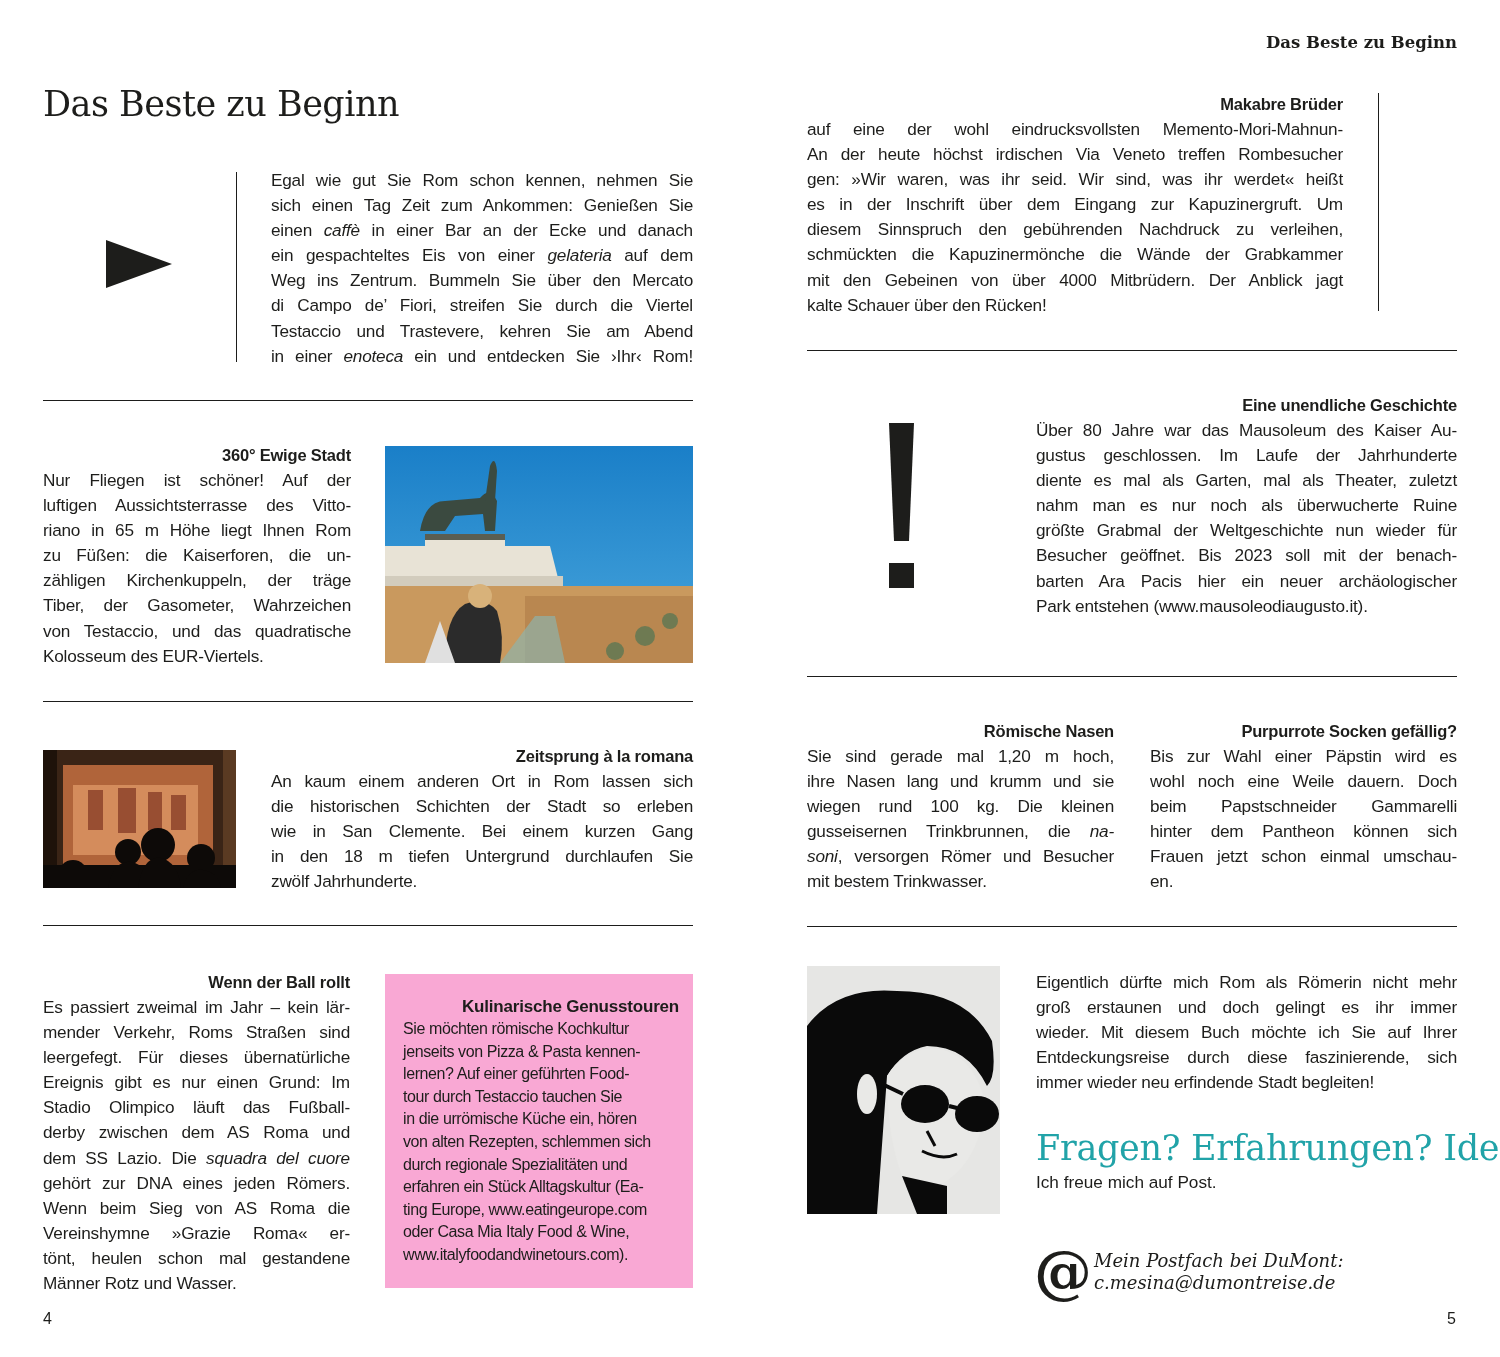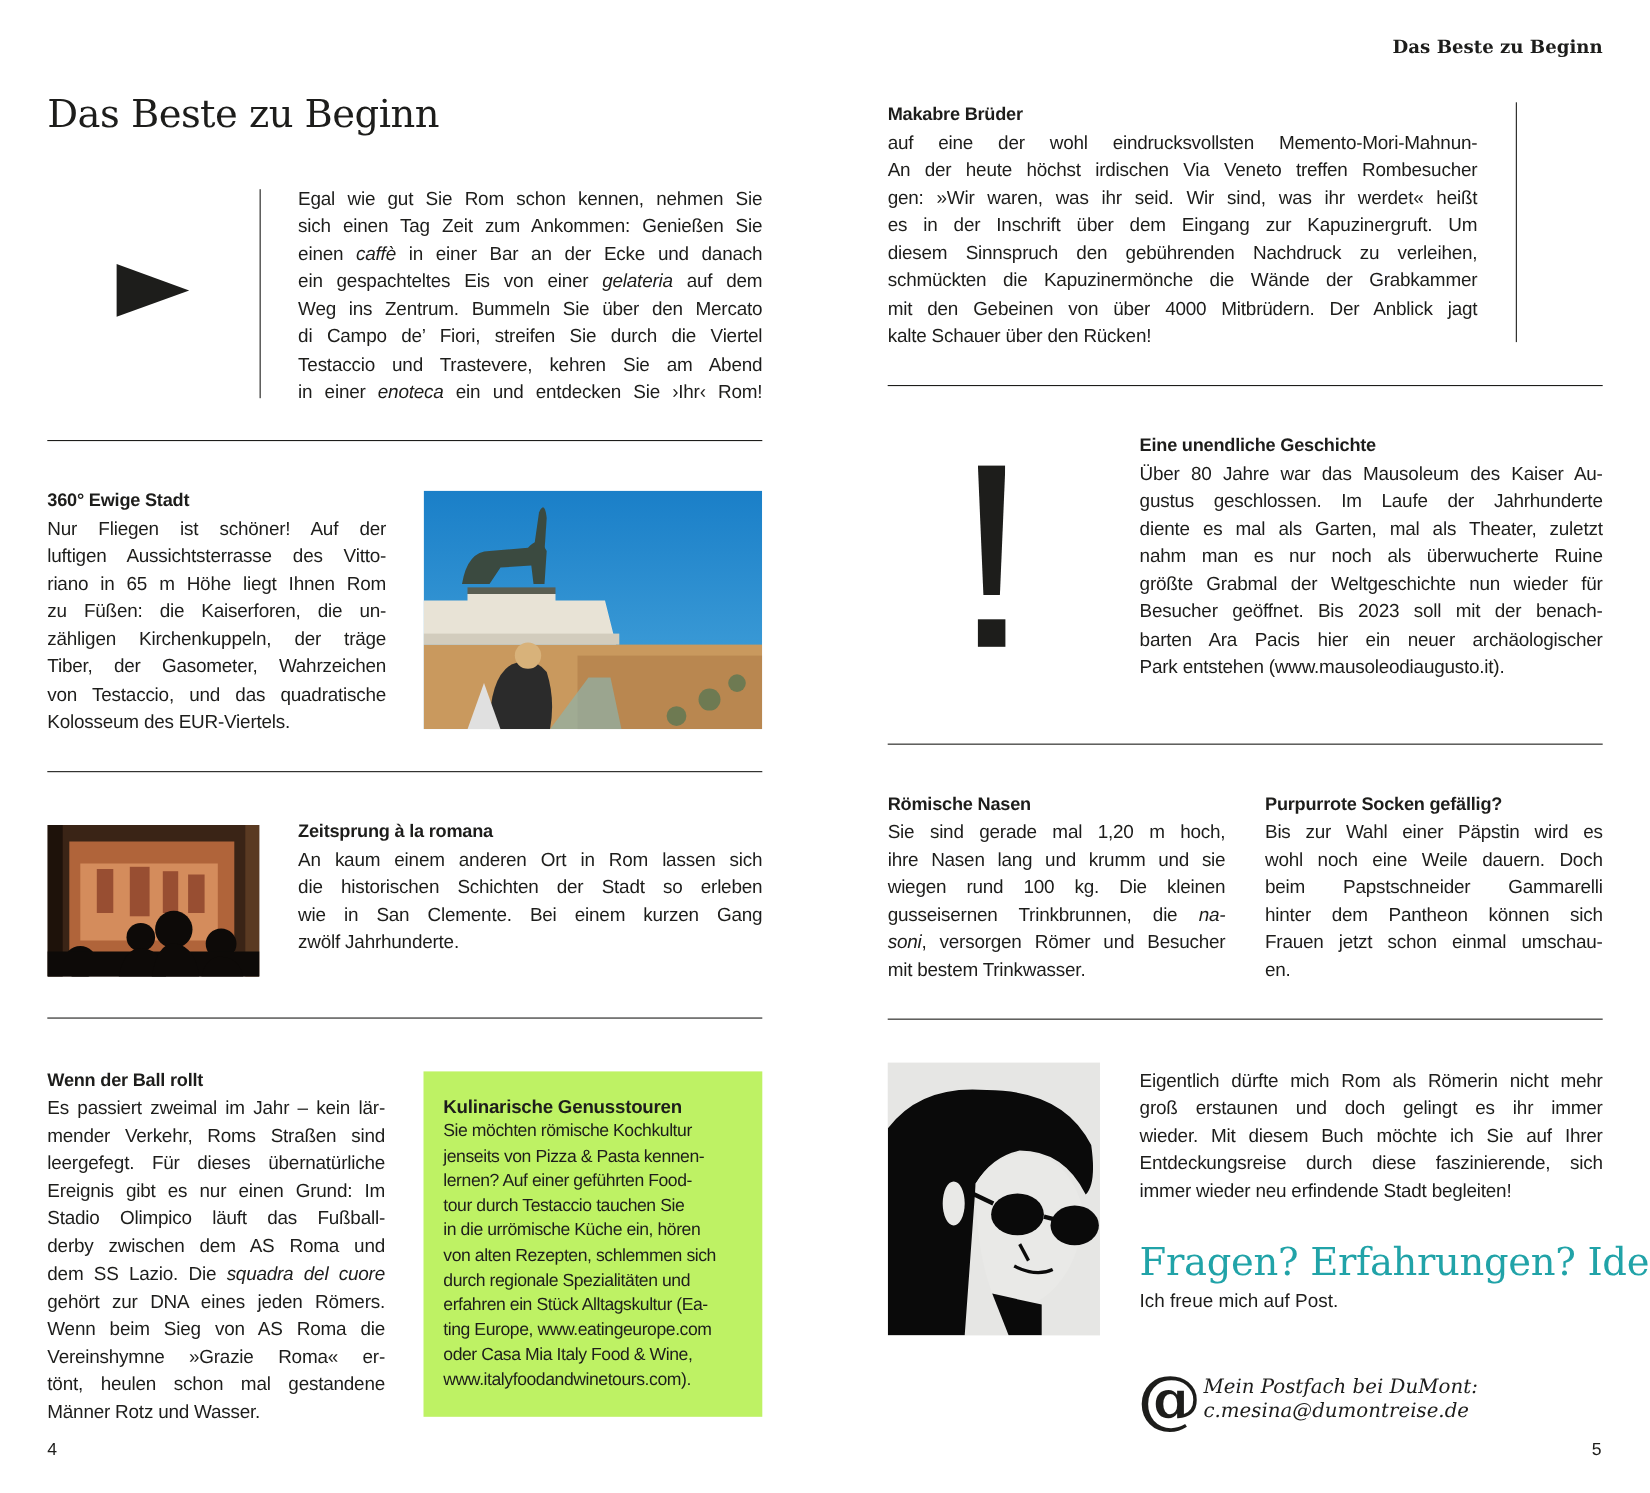--- a/index.html
+++ b/index.html
@@ -11,21 +11,21 @@
   .body-text {
     font-family: "Liberation Sans", sans-serif;
     font-size: 17.2px; line-height: 25.1px; color: #1d1d1b;
     text-align: justify; hyphens: manual;
     letter-spacing: -0.2px;
   }
   .body-text .line { display: block; text-align: justify; text-align-last: justify; white-space: nowrap; }
   .body-text .line.last { text-align-last: left; }
   .heading {
     font-family: "Liberation Sans", sans-serif; font-weight: bold;
-    font-size: 16.5px; line-height: 25px; color: #1d1d1b; letter-spacing: -0.2px;
+    font-size: 16.5px; line-height: 25px; color: #1d1d1b; letter-spacing: -0.2px; text-align: right;
   }
   .rule { position: absolute; height: 1px; background: #1d1d1b; }
   .vrule { position: absolute; width: 1px; background: #1d1d1b; }
 
   
   #running-head { left: 1200px; top: 33px; width: 257px; text-align: right; font-family: "DejaVu Serif", serif; font-weight: bold; font-size: 16.5px; }
   #page-title { left: 43px; top: 84px; font-family: "DejaVu Serif", serif; font-size: 35px; font-weight: normal; letter-spacing: -0.5px; }
 
   
   #intro-arrow { left: 106px; top: 240px; width: 0; height: 0; border-top: 24px solid transparent; border-bottom: 24px solid transparent; border-left: 66px solid #1d1d1b; }
@@ -59,21 +59,21 @@
   #unendliche { left: 1036px; top: 393px; width: 421px; }
 
   
   #nasen { left: 807px; top: 719px; width: 307px; }
   #socken { left: 1150px; top: 719px; width: 307px; }
 
   
   #ball { left: 43px; top: 970px; width: 307px; }
 
   
-  #culinary-box { left: 385px; top: 974px; width: 308px; height: 314px; background: #bef264; }
+  #culinary-box { left: 385px; top: 974px; width: 308px; height: 314px; background: #f9a8d4; }
   #culinary { left: 18px; top: 22px; width: 276px; }
   #culinary .heading { font-size: 17px; line-height: 22px; }
   #culinary .body-text { font-size: 16px; line-height: 22.6px; letter-spacing: -0.4px; }
 
   
   #author-photo { left: 807px; top: 966px; width: 193px; height: 248px; overflow: hidden; background: #e8e8e6; }
   #author-text { left: 1036px; top: 970px; width: 421px; }
   #contact-heading { left: 1036px; top: 1128px; font-family: "DejaVu Serif", serif; font-size: 35px; color: #21a3a8; letter-spacing: -0.3px; white-space: nowrap; }
   #contact-sub { left: 1036px; top: 1170px; font-size: 17.2px; line-height: 25px; }
 
@@ -191,20 +191,21 @@
       <path d="M140,138 Q145,118 160,120 Q175,122 178,138 Z"></path>
     </g>
   </svg>
 </div>
 <div id="zeitsprung" class="abs">
   <div class="heading">Zeitsprung à la romana</div>
   <div class="body-text">
     <span class="line">An kaum einem anderen Ort in Rom lassen sich</span>
     <span class="line">die historischen Schichten der Stadt so erleben</span>
     <span class="line">wie in San Clemente. Bei einem kurzen Gang</span>
+    <span class="line">in den 18 m tiefen Untergrund durchlaufen Sie</span>
     <span class="line last">zwölf Jahrhunderte.</span>
   </div>
 </div>
 
 <div id="exclaim-bar" class="abs"></div>
 <div id="exclaim-dot" class="abs"></div>
 <div id="unendliche" class="abs">
   <div class="heading">Eine unendliche Geschichte</div>
   <div class="body-text">
     <span class="line">Über 80 Jahre war das Mausoleum des Kaiser Au-</span>

